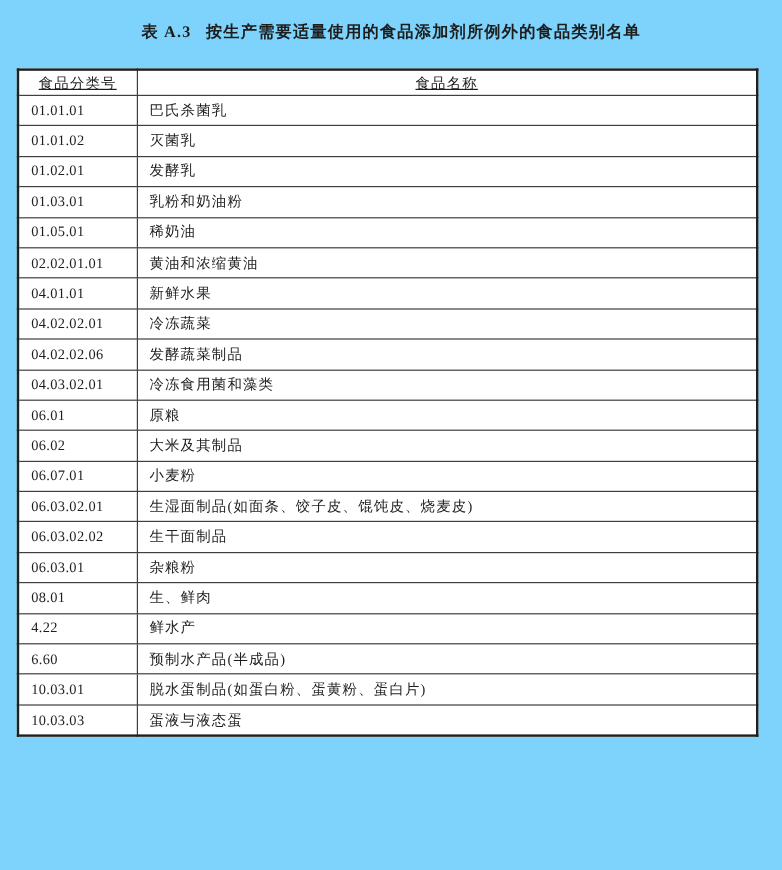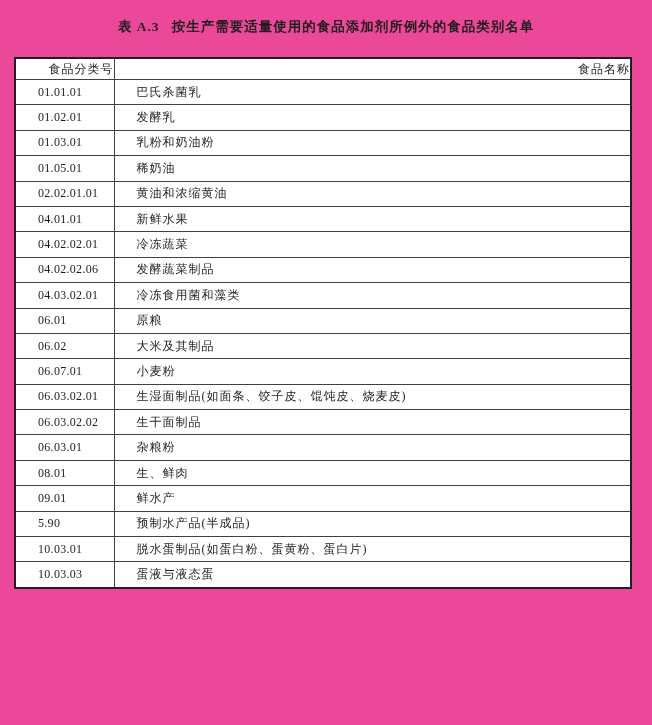--- a/index.html
+++ b/index.html
@@ -9,21 +9,21 @@
     height: 725px;
     background: #ffffff;
     overflow: hidden;
     font-family: "Liberation Serif", "DejaVu Serif", serif;
     color: #1d1d1d;
   }
   .page {
     position: relative;
     width: 652px;
     height: 725px;
-    background: #ec4899;
+    background: #7dd3fc;
   }
   .doc-title {
     position: absolute;
     top: 18px;
     left: 0;
     width: 652px;
     text-align: center;
     font-size: 13.5px;
     font-weight: bold;
     letter-spacing: 1px;
@@ -50,28 +50,29 @@
     vertical-align: middle;
     overflow: hidden;
     white-space: nowrap;
   }
   
   table.exceptions {
     border: 2px solid #1f1f1f;
   }
   table.exceptions thead th {
     height: 20px;
-    text-align: right;
+    text-align: center;
     letter-spacing: 1px;
     padding: 0 0;
+    text-decoration: underline;
   }
   table.exceptions tbody td {
     height: 24.4px;
     text-align: left;
-    padding: 0 6px 0 22px;
+    padding: 0 6px 0 10px;
   }
   table.exceptions tbody td.code {
     letter-spacing: 0.3px;
   }
   table.exceptions tbody td.name {
     letter-spacing: 1px;
   }
 </style>
 </head>
 <body>
@@ -92,20 +93,24 @@
         <th>食品分类号</th>
         <th>食品名称</th>
       </tr>
     </thead>
     <tbody>
   <tr>
     <td class="code">01.01.01</td>
     <td class="name">巴氏杀菌乳</td>
   </tr>
 
+  <tr>
+    <td class="code">01.01.02</td>
+    <td class="name">灭菌乳</td>
+  </tr>
 
   <tr>
     <td class="code">01.02.01</td>
     <td class="name">发酵乳</td>
   </tr>
 
   <tr>
     <td class="code">01.03.01</td>
     <td class="name">乳粉和奶油粉</td>
   </tr>
@@ -172,26 +177,26 @@
     <td class="code">06.03.01</td>
     <td class="name">杂粮粉</td>
   </tr>
 
   <tr>
     <td class="code">08.01</td>
     <td class="name">生、鲜肉</td>
   </tr>
 
   <tr>
-    <td class="code">09.01</td>
+    <td class="code">4.22</td>
     <td class="name">鲜水产</td>
   </tr>
 
   <tr>
-    <td class="code">5.90</td>
+    <td class="code">6.60</td>
     <td class="name">预制水产品(半成品)</td>
   </tr>
 
 
   <tr>
     <td class="code">10.03.01</td>
     <td class="name">脱水蛋制品(如蛋白粉、蛋黄粉、蛋白片)</td>
   </tr>
 
   <tr>

